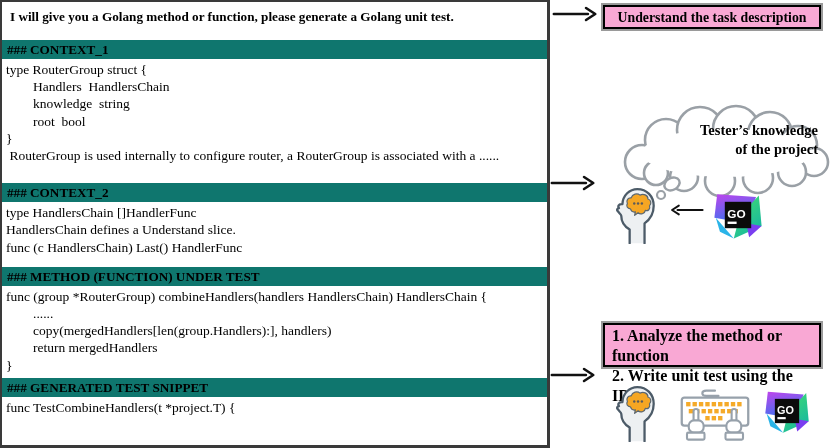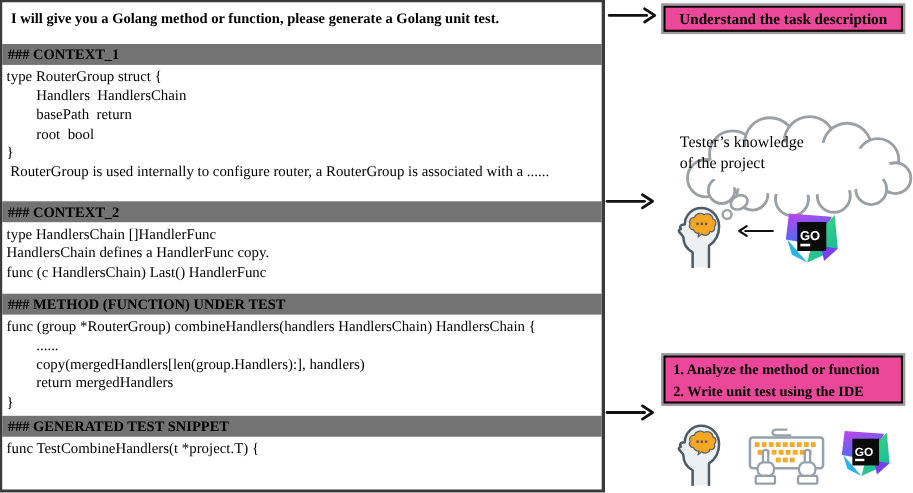--- a/index.html
+++ b/index.html
@@ -4,39 +4,39 @@
 <style>
   html,body{margin:0;padding:0;background:#fff;}
   .stage{position:relative;width:830px;height:448px;background:#fff;overflow:hidden;
          font-family:"Liberation Serif","DejaVu Serif",serif;color:#000;}
 
   
   .panel{position:absolute;left:0;top:0;width:550px;height:448px;box-sizing:border-box;
          border:2px solid #3a3a3a;border-right-width:3px;border-bottom-width:3px;background:#fff;}
   .task{margin:6px 8px 0 8px;font-size:13.2px;font-weight:bold;line-height:17px;}
   .sec{margin:0;}
-  .sec-h{height:19px;line-height:19px;background:#737373;font-weight:bold;
+  .sec-h{height:19px;line-height:19px;background:#0f766e;font-weight:bold;
          font-size:13.2px;padding-left:5px;}
   .code{padding:2px 0 0 4px;font-size:13.5px;line-height:17.2px;}
   .code-line{white-space:pre;}
   .sec1{margin-top:15px;}
   .sec2{margin-top:19px;}
   .sec3{margin-top:11px;}
   .sec4{margin-top:4px;}
 
   
   .abs{position:absolute;}
-  .step-box{position:absolute;box-sizing:border-box;background:#ec4899;
+  .step-box{position:absolute;box-sizing:border-box;background:#f9a8d4;
             border:2px solid #000;outline:2px solid #9a9a9a;}
   .step-box.top{left:603px;top:5px;width:218px;height:24px;
                 text-align:center;font-weight:bold;font-size:13.8px;line-height:21px;}
   .step-box.bottom{left:603px;top:323px;width:218px;height:44px;
-                   font-weight:bold;font-size:13px;line-height:20px;padding:1px 0 0 7px;}
-  .cloud-text{position:absolute;left:618px;top:121px;width:200px;text-align:left;
-              font-weight:normal;font-size:14.5px;line-height:19px;}
+                   font-weight:bold;font-size:16px;line-height:20px;padding:1px 0 0 7px;}
+  .cloud-text{position:absolute;left:618px;top:121px;width:200px;text-align:right;
+              font-weight:bold;font-size:14.5px;line-height:19px;}
   .flip{transform:scaleX(-1);}
 </style>
 </head>
 <body>
 
 <div class="stage">
 
   <svg width="0" height="0" style="position:absolute" aria-hidden="true">
     <defs>
       <symbol id="sym-arrow" viewBox="0 0 50 18">
@@ -130,32 +130,32 @@
   </svg>
 
   <div class="panel">
     <div class="task">I will give you a Golang method or function, please generate a Golang unit test.</div>
 
     <div class="sec sec1">
       <div class="sec-h">### CONTEXT_1</div>
       <div class="code">
           <div class="code-line">type RouterGroup struct {</div>
           <div class="code-line">        Handlers  HandlersChain</div>
-          <div class="code-line">        basePath  return</div>
+          <div class="code-line">        knowledge  string</div>
           <div class="code-line">        root  bool</div>
           <div class="code-line">}</div>
           <div class="code-line"> RouterGroup is used internally to configure router, a RouterGroup is associated with a ......</div>
         </div>
     </div>
 
     <div class="sec sec2">
       <div class="sec-h">### CONTEXT_2</div>
       <div class="code">
           <div class="code-line">type HandlersChain []HandlerFunc</div>
-          <div class="code-line">HandlersChain defines a HandlerFunc copy.</div>
+          <div class="code-line">HandlersChain defines a Understand slice.</div>
           <div class="code-line">func (c HandlersChain) Last() HandlerFunc</div>
         </div>
     </div>
 
     <div class="sec sec3">
       <div class="sec-h">### METHOD (FUNCTION) UNDER TEST</div>
       <div class="code">
           <div class="code-line">func (group *RouterGroup) combineHandlers(handlers HandlersChain) HandlersChain {</div>
           <div class="code-line">        ......</div>
           <div class="code-line">        copy(mergedHandlers[len(group.Handlers):], handlers)</div>

